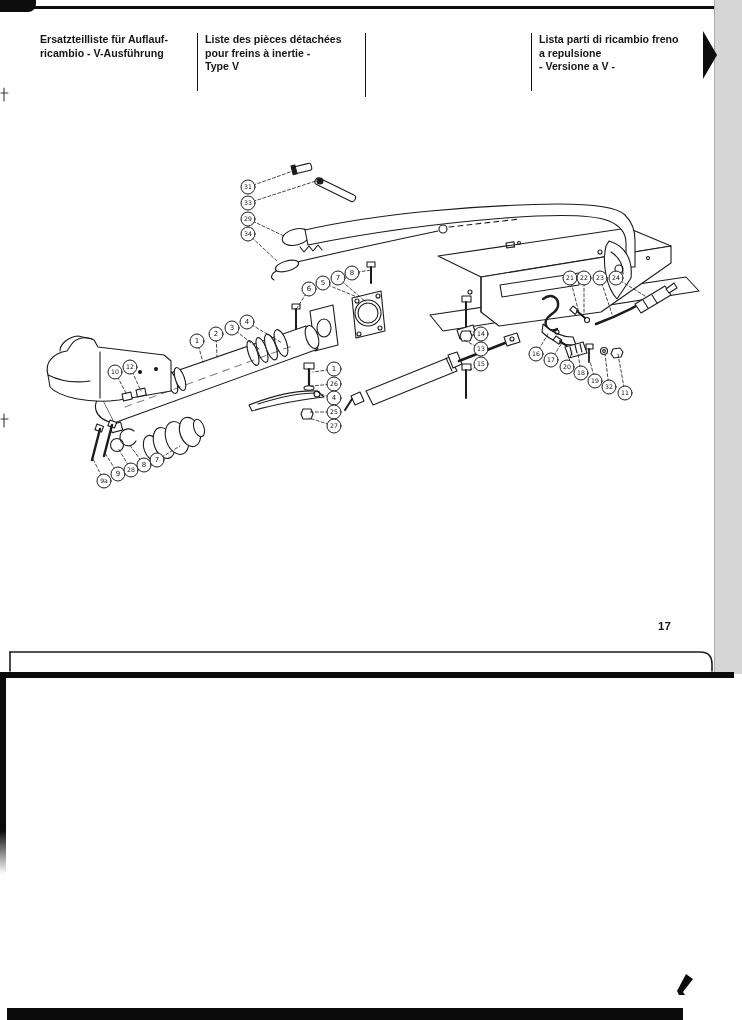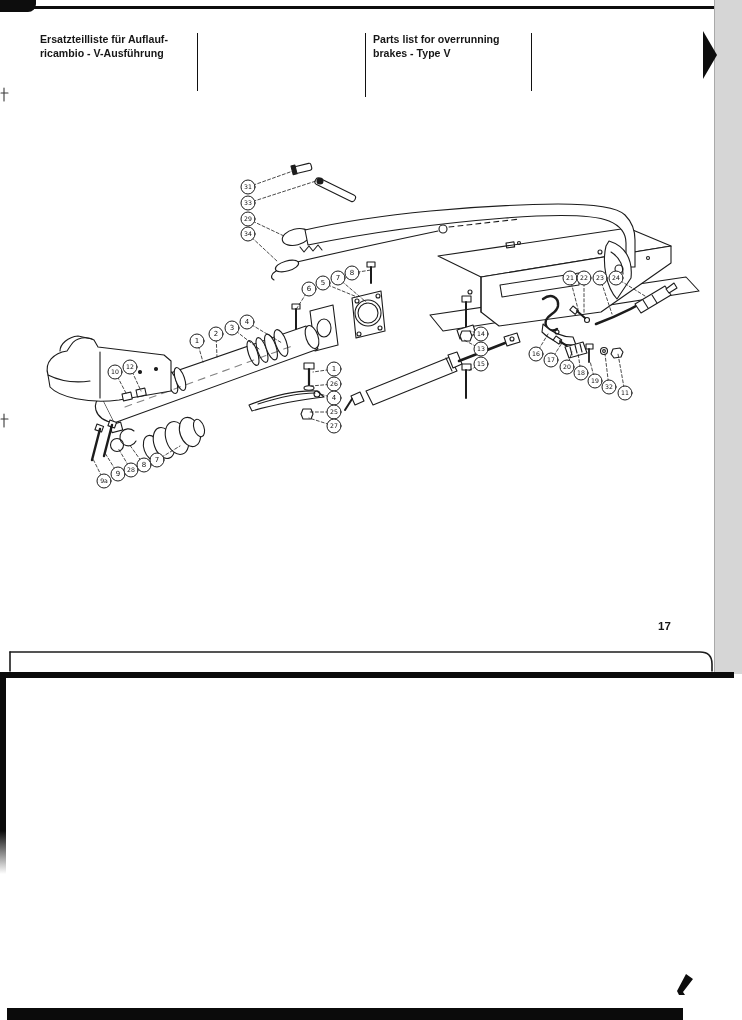--- a/index.html
+++ b/index.html
@@ -34,26 +34,32 @@
 
   <div class="top-corner-blob"></div>
   <div class="top-border-line"></div>
   <div class="edge-shadow"></div>
 
   <div class="hdr-col" style="left:40px;width:152px">
     <div>Ersatzteilliste für Auflauf-</div>
     <div>ricambio - V-Ausführung</div>
   </div>
   <div class="hdr-sep" style="left:197px;height:58px"></div>
+  <div class="hdr-col" style="left:205px;width:156px">
+    <div>Liste des pièces détachées</div>
+    <div>pour freins à inertie -</div>
+    <div>Type V</div>
+  </div>
   <div class="hdr-sep" style="left:365px;height:64px"></div>
-  <div class="hdr-col" style="left:373px;width:152px">
-    <div>Parts list for overrunning</div>
-    <div>brakes - Type V</div>
+  <div class="hdr-sep" style="left:531px;height:58px"></div>
+  <div class="hdr-col" style="left:539px;width:160px">
+    <div>Lista parti di ricambio freno</div>
+    <div>a repulsione</div>
+    <div>- Versione a V -</div>
   </div>
-  <div class="hdr-sep" style="left:531px;height:58px"></div>
   <div class="fwd-tri"></div>
 
   <svg id="diagram" width="742" height="683" viewBox="0 0 742 683">
     <g stroke="#1c1c1c" stroke-width="1.1" fill="none" stroke-linejoin="round" stroke-linecap="round">
 
       <g stroke="#3a3a3a">
         <path d="M1,93 L8,93 M4,88 L4,101"></path>
         <path d="M1,419 L8,419 M4,414 L4,427"></path>
       </g>
 

